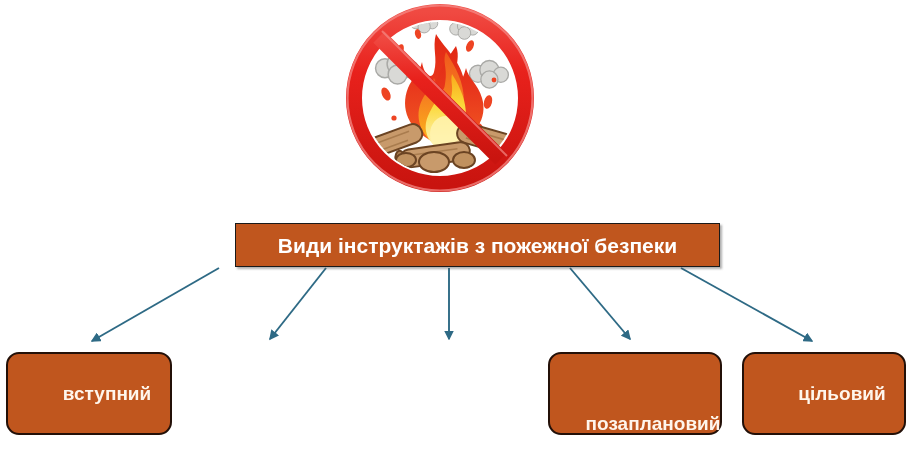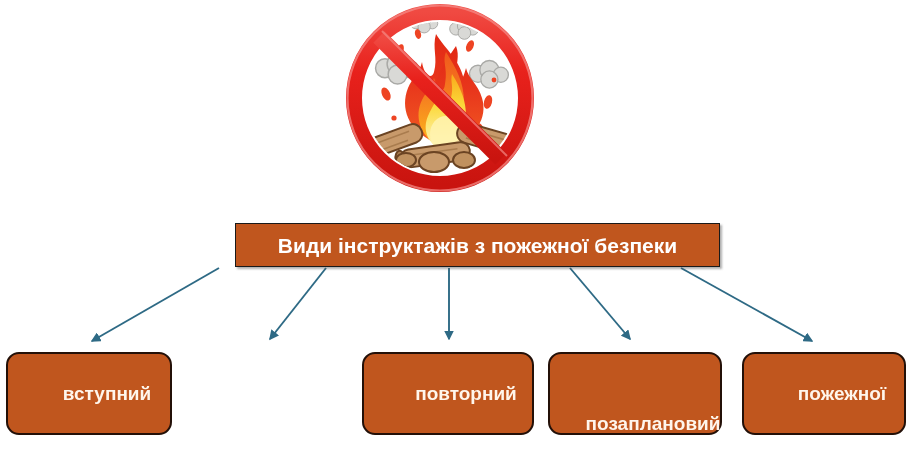--- a/index.html
+++ b/index.html
@@ -239,23 +239,20 @@
     </g>
   </svg>
 
   <div class="title-box">
     <span class="label">Види інструктажів з пожежної безпеки</span>
   </div>
 
   <div class="leaf leaf-0">
     <span class="label">вступний</span>
   </div>
-  <div class="leaf leaf-2">
-    <span class="label">повторний</span>
-  </div>
   <div class="leaf leaf-3">
     <span class="label">позаплановий</span>
   </div>
   <div class="leaf leaf-4">
-    <span class="label">пожежної</span>
+    <span class="label">цільовий</span>
   </div>
 
 </div>
 
 </body></html>

